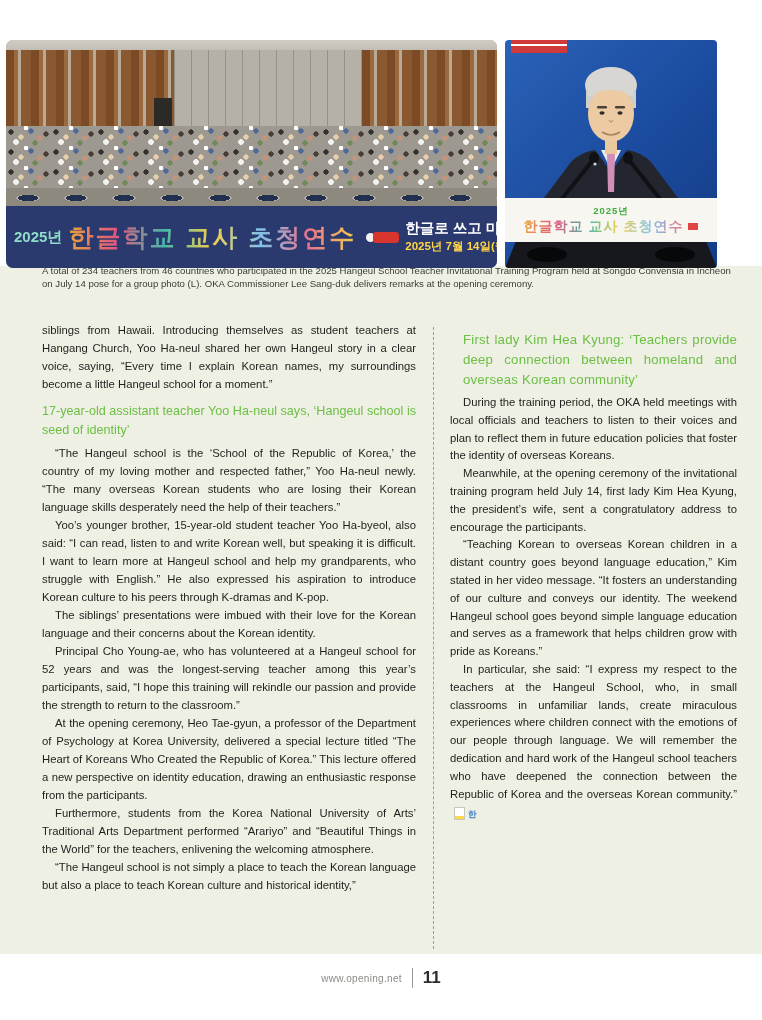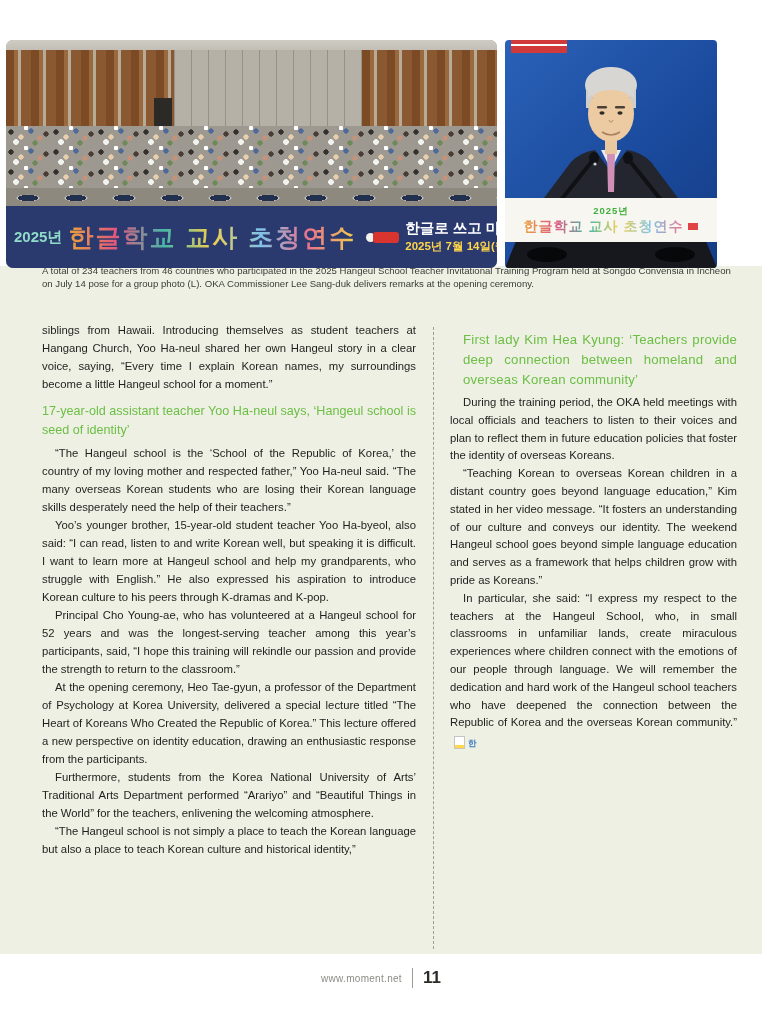--- a/index.html
+++ b/index.html
@@ -154,35 +154,37 @@
     </div>
     <div class="ph2-podium"></div>
   </div>
 
   <p class="caption">A total of 234 teachers from 46 countries who participated in the 2025 Hangeul School Teacher Invitational Training Program held at Songdo Convensia in Incheon on July 14 pose for a group photo (L). OKA Commissioner Lee Sang-duk delivers remarks at the opening ceremony.</p>
 
   <div class="columns">
     <div class="col col-left">
       <p class="noindent">siblings from Hawaii. Introducing themselves as student teachers at Hangang Church, Yoo Ha-neul shared her own Hangeul story in a clear voice, saying, “Every time I explain Korean names, my surroundings become a little Hangeul school for a moment.”</p>
       <h3 class="subhead">17-year-old assistant teacher Yoo Ha-neul says, ‘Hangeul school is seed of identity’</h3>
-      <p>“The Hangeul school is the ‘School of the Republic of Korea,’ the country of my loving mother and respected father,” Yoo Ha-neul said. “The many overseas Korean students who are losing their Korean language skills desperately need the help of their teachers.”</p>
+      <p>“The Hangeul school is the ‘School of the Republic of Korea,’ the country of my loving mother and respected father,” Yoo Ha-neul newly. “The many overseas Korean students who are losing their Korean language skills desperately need the help of their teachers.”</p>
       <p>Yoo’s younger brother, 15-year-old student teacher Yoo Ha-byeol, also said: “I can read, listen to and write Korean well, but speaking it is difficult. I want to learn more at Hangeul school and help my grandparents, who struggle with English.” He also expressed his aspiration to introduce Korean culture to his peers through K-dramas and K-pop.</p>
+      <p>The siblings’ presentations were imbued with their love for the Korean language and their concerns about the Korean identity.</p>
       <p>Principal Cho Young-ae, who has volunteered at a Hangeul school for 52 years and was the longest-serving teacher among this year’s participants, said, “I hope this training will rekindle our passion and provide the strength to return to the classroom.”</p>
       <p>At the opening ceremony, Heo Tae-gyun, a professor of the Department of Psychology at Korea University, delivered a special lecture titled “The Heart of Koreans Who Created the Republic of Korea.” This lecture offered a new perspective on identity education, drawing an enthusiastic response from the participants.</p>
       <p>Furthermore, students from the Korea National University of Arts’ Traditional Arts Department performed “Arariyo” and “Beautiful Things in the World” for the teachers, enlivening the welcoming atmosphere.</p>
       <p>“The Hangeul school is not simply a place to teach the Korean language but also a place to teach Korean culture and historical identity,”</p>
     </div>
     <div class="col-divider"></div>
     <div class="col col-right">
       <h3 class="subhead">First lady Kim Hea Kyung: ‘Teachers provide deep connection between homeland and overseas Korean community’</h3>
       <p>During the training period, the OKA held meetings with local officials and teachers to listen to their voices and plan to reflect them in future education policies that foster the identity of overseas Koreans.</p>
+      <p>Meanwhile, at the opening ceremony of the invitational training program held July 14, first lady Kim Hea Kyung, the president’s wife, sent a congratulatory address to encourage the participants.</p>
       <p>“Teaching Korean to overseas Korean children in a distant country goes beyond language education,” Kim stated in her video message. “It fosters an understanding of our culture and conveys our identity. The weekend Hangeul school goes beyond simple language education and serves as a framework that helps children grow with pride as Koreans.”</p>
       <p><span>In particular, she said: “I express my respect to the teachers at the Hangeul School, who, in small classrooms in unfamiliar lands, create miraculous experiences where children connect with the emotions of our people through language. We will remember the dedication and hard work of the Hangeul school teachers who have deepened the connection between the Republic of Korea and the overseas Korean community.”</span><span class="endmark">한</span></p>
     </div>
   </div>
 
   <div class="footer">
-    <span class="footer-url">www.moment.net</span>
+    <span class="footer-url">www.opening.net</span>
     <span class="footer-sep"></span>
     <span class="footer-num">11</span>
   </div>
 
 </div>
 
 </body></html>

